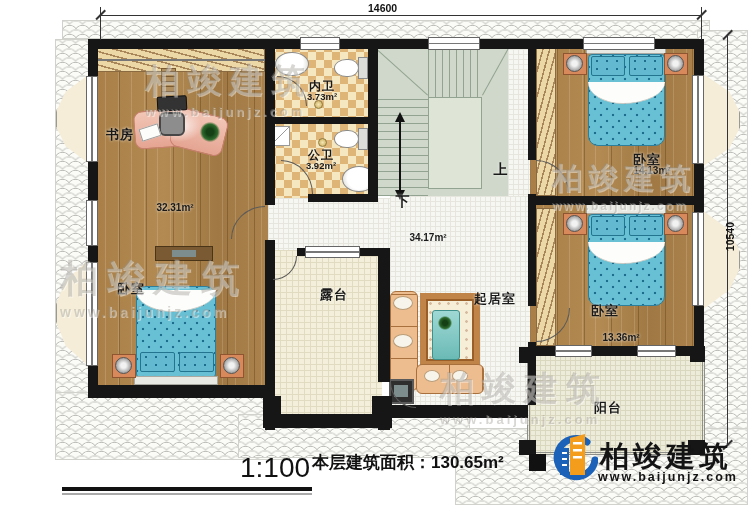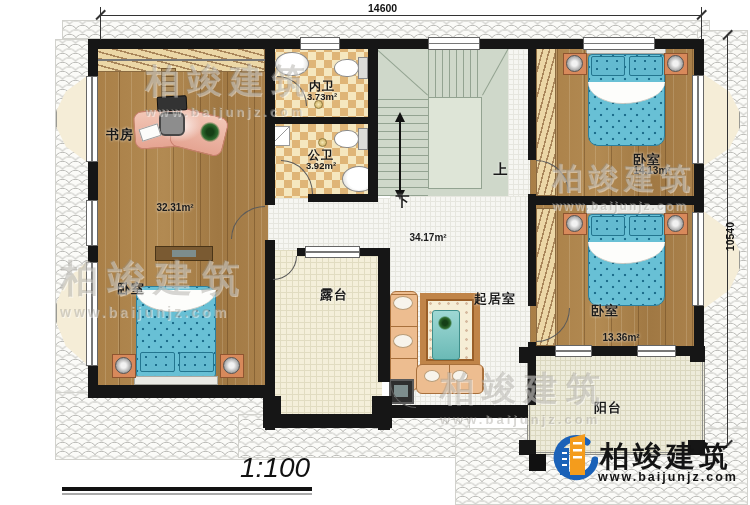--- a/index.html
+++ b/index.html
@@ -300,21 +300,22 @@
     <div style="font-size:38px;letter-spacing:9px;">柏竣建筑</div>
     <div class="wm-url" style="font-size:14px;letter-spacing:3px;">www.baijunjz.com</div>
   </div>
   <div class="abs wm" style="left:440px;top:366px;">
     <div style="font-size:34px;letter-spacing:8px;">柏竣建筑</div>
     <div class="wm-url" style="font-size:13px;letter-spacing:3px;">www.baijunjz.com</div>
   </div>
 
   <div class="abs" style="left:62px;top:487px;width:250px;height:4px;background:#111;z-index:50;"></div>
   <div class="abs" style="left:62px;top:493px;width:250px;height:2px;background:#aaa;z-index:50;"></div>
-  <div class="abs tb-scale" style="left:240px;top:452px;font-style:italic;">1:100</div>
+  <div class="abs tb-scale" style="left:240px;top:452px;">1:100</div>
+  <div class="abs tb-small" style="left:312px;top:451px;">本层建筑面积：130.65m²</div>
 
   <div class="abs" style="left:529px;top:454px;width:17px;height:17px;background:#111;z-index:51;"></div>
   <svg class="abs" style="left:548px;top:430px;z-index:51;" width="50" height="56" viewBox="0 0 50 56">
     <path d="M 39 12 A 19 19 0 1 0 47 30" stroke="#1b62b8" stroke-width="7" fill="none" stroke-linecap="round"></path>
     <polygon points="22,8 37,4 37,45 22,45" fill="#f49c1c"></polygon>
     <rect x="12" y="18" width="9" height="27" fill="#1b62b8"></rect>
     <rect x="25" y="12" width="9" height="2.5" fill="#ffffff"></rect>
     <rect x="25" y="19" width="9" height="2.5" fill="#ffffff"></rect>
     <rect x="25" y="26" width="9" height="2.5" fill="#ffffff"></rect>
     <rect x="14" y="22" width="5" height="2" fill="#ffffff"></rect>

